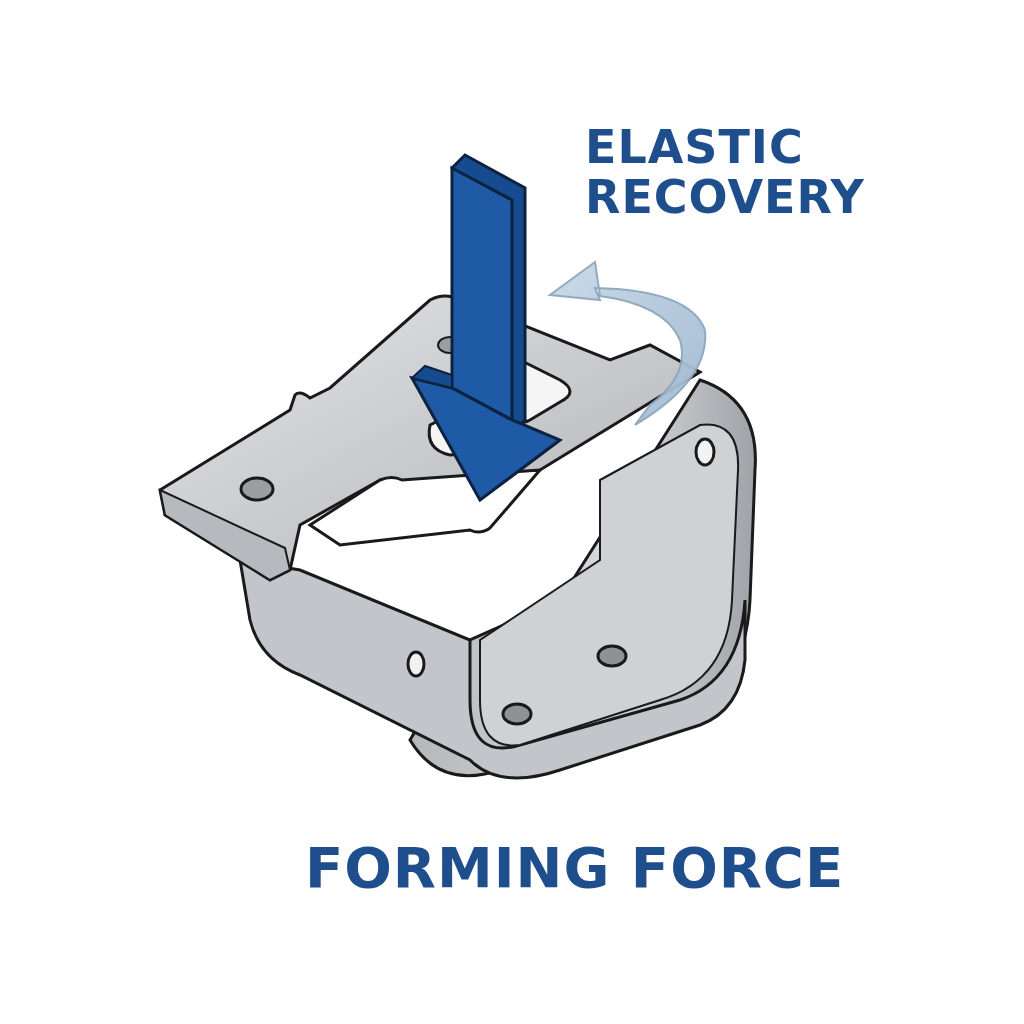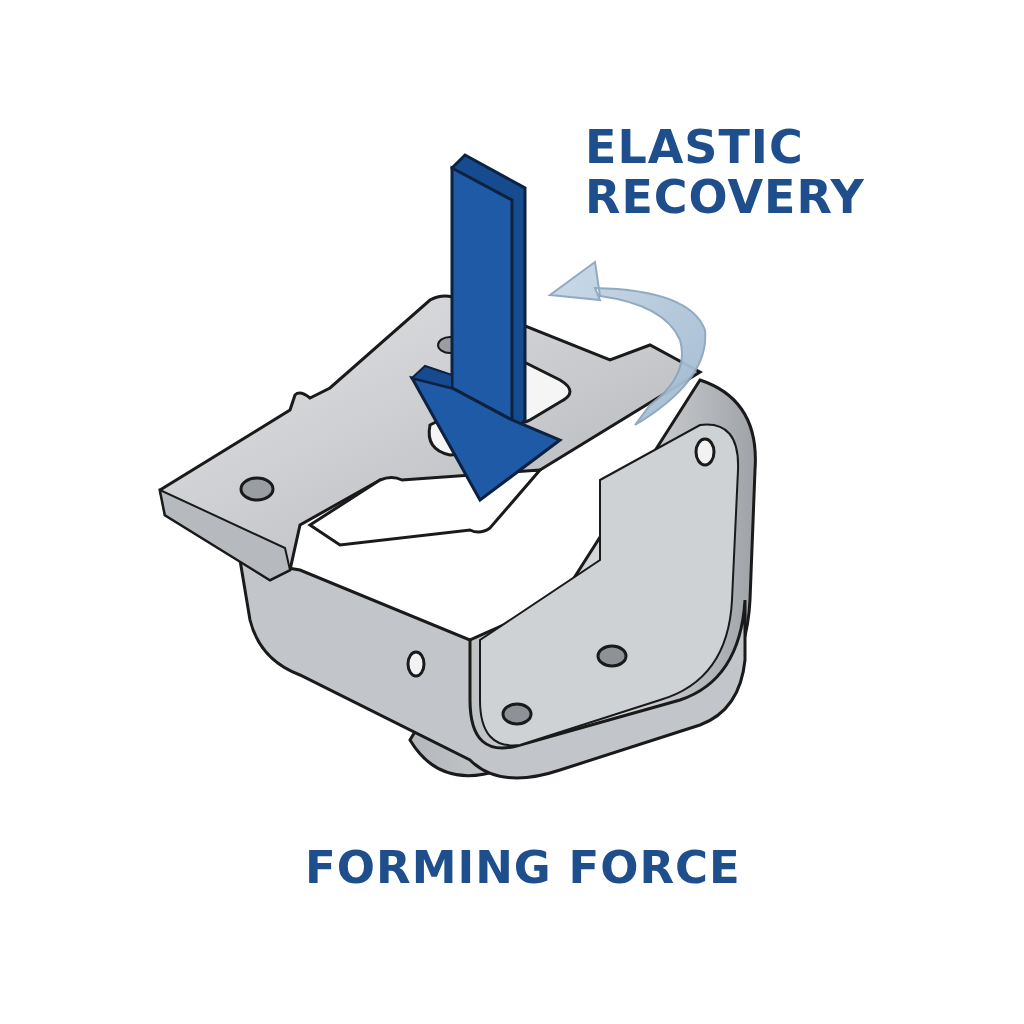--- a/index.html
+++ b/index.html
@@ -1,19 +1,19 @@
 <!DOCTYPE html>
 <html><head>
 <meta charset="utf-8">
 <style>
   html, body { margin:0; padding:0; background:#ffffff; }
   body { width:1024px; height:1024px; position:relative; overflow:hidden; font-family:"DejaVu Sans", sans-serif; }
   .label { position:absolute; color:#1f4e8c; font-weight:bold; letter-spacing:1px; }
   #elastic { left:585px; top:122px; font-size:46px; line-height:50px; }
-  #forming { left:305px; top:836px; font-size:45px; line-height:64px; }
+  #forming { left:305px; top:836px; font-size:56px; line-height:64px; }
   svg { position:absolute; left:0; top:0; }
 </style>
 </head>
 <body>
 
 <svg width="1024" height="1024" viewBox="0 0 1024 1024">
   <defs>
     <linearGradient id="metal" x1="0" y1="0" x2="1" y2="1">
       <stop offset="0" stop-color="#e3e4e6"></stop>
       <stop offset="0.5" stop-color="#c9cbce"></stop>

